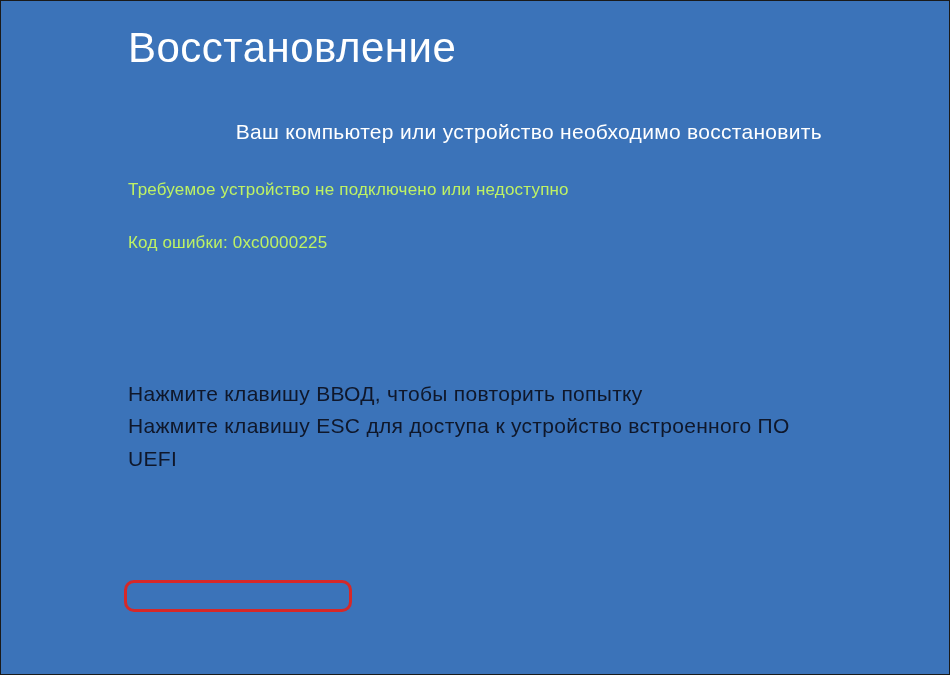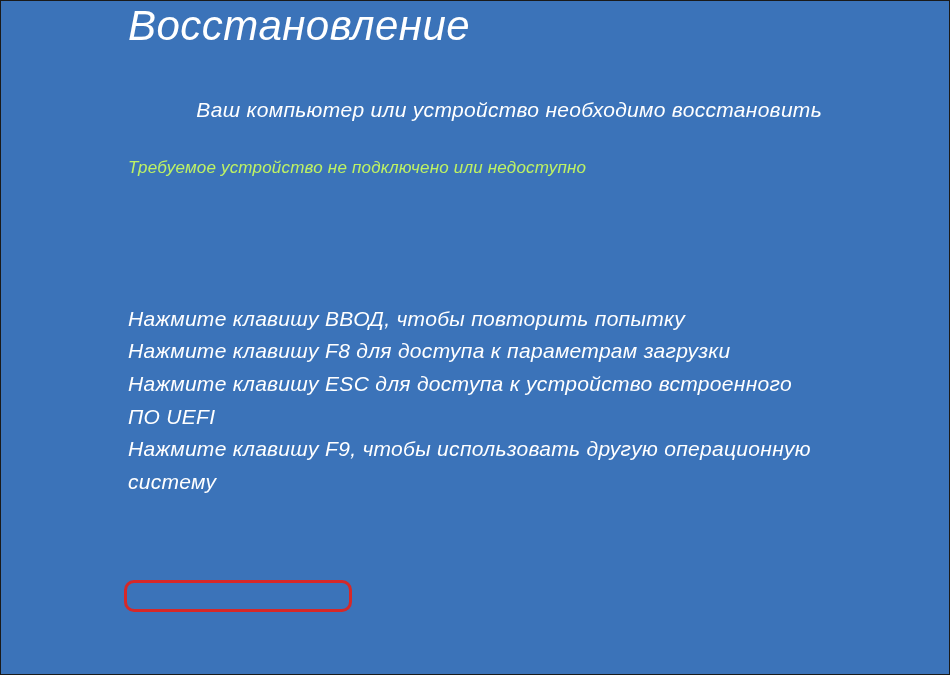--- a/index.html
+++ b/index.html
@@ -10,22 +10,21 @@
     body {
       width: 950px;
       height: 675px;
       background: #3b73b9;
       font-family: 'Segoe UI Light', 'Segoe UI', Arial, sans-serif;
       color: #ffffff;
       overflow: hidden;
       position: relative;
     }
     .container {
-      padding: 2px 128px 0 128px;
-      font-style: italic;
+      padding: 24px 128px 0 128px;
     }
     .title {
       font-size: 42px;
       font-weight: 300;
       margin-bottom: 48px;
       letter-spacing: 0.5px;
     }
     .subtitle {
       font-size: 21px;
       font-weight: 300;
@@ -41,21 +40,21 @@
       color: #bef264;
       letter-spacing: 0.2px;
     }
     .instructions {
       margin-top: 120px;
     }
     .instruction-line {
       font-size: 21px;
       font-weight: 300;
       line-height: 1.55;
-      color: #ffffff;
+      color: #0f172a;
       letter-spacing: 0.3px;
     }
     .highlight {
       position: absolute;
       border: 3px solid #d62828;
       border-radius: 10px;
       pointer-events: none;
     }
     .frame-border {
       position: absolute;
@@ -70,24 +69,23 @@
 </head>
 <body>
 
 <div class="container">
   <h1 class="title">Восстановление</h1>
 
   <h2 class="subtitle">Ваш компьютер или устройство необходимо восстановить</h2>
 
   <p class="text-block">Требуемое устройство не подключено или недоступно</p>
 
+  <p class="text-block">Код ошибки: 0xc0000225</p>
 
 
   <div class="instructions">
     <div class="instruction-line">Нажмите клавишу ВВОД, чтобы повторить попытку</div>
-    <div class="instruction-line">Нажмите клавишу F8 для доступа к параметрам загрузки</div>
     <div class="instruction-line">Нажмите клавишу ESC для доступа к устройство встроенного ПО UEFI</div>
-    <div class="instruction-line">Нажмите клавишу F9, чтобы использовать другую операционную систему</div>
   </div>
 </div>
 
 <div class="highlight" style="left: 124px; top: 580px; width: 228px; height: 32px;"></div>
 <div class="frame-border"></div>
 
 </body></html>

